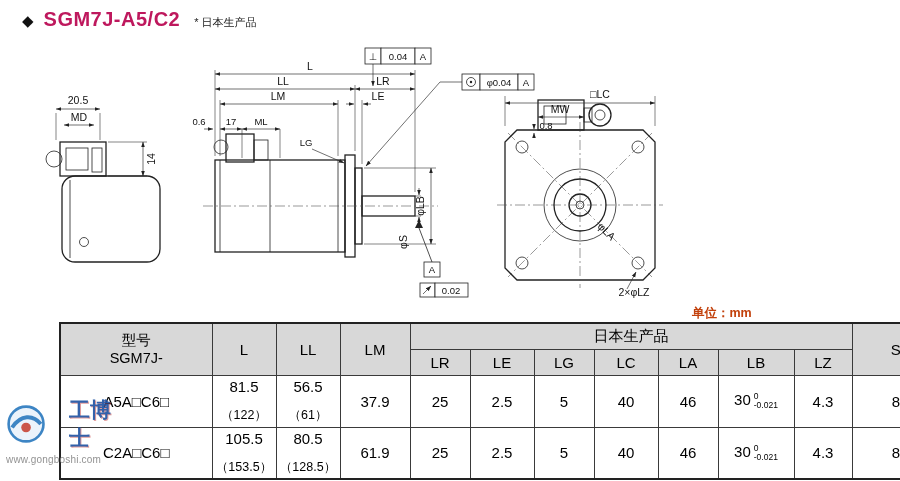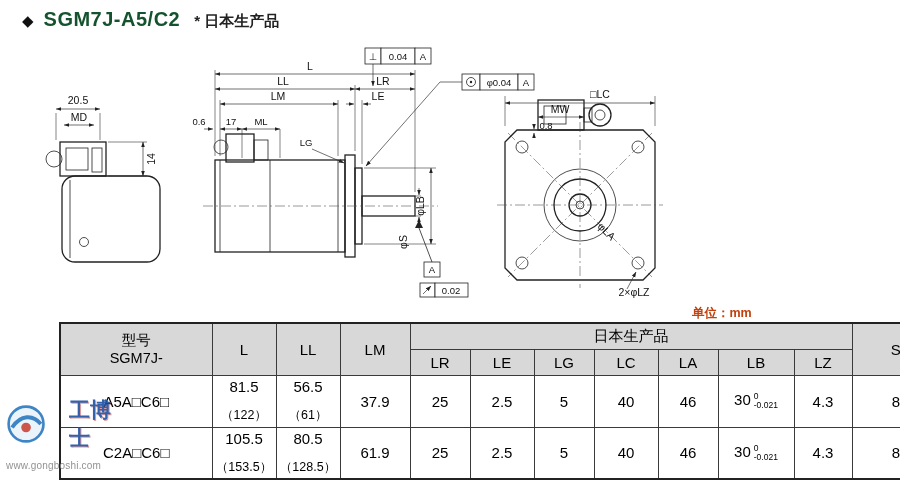--- a/index.html
+++ b/index.html
@@ -2,22 +2,22 @@
 <html><head>
 <meta charset="utf-8">
 <style>
   * { margin:0; padding:0; box-sizing:border-box; }
   body { background:#fff; font-family:"Liberation Sans","DejaVu Sans",sans-serif; }
   #page { position:relative; width:900px; height:481px; background:#fff; overflow:hidden; }
 
   
   .hdr { position:absolute; left:22px; top:8px; display:flex; align-items:baseline; gap:10px; }
   .hdr .bullet { font-size:15px; color:#111; }
-  .hdr .title { font-size:20px; font-weight:bold; color:#14532d; letter-spacing:.5px; }
-  .hdr .note { font-size:15px; color:#222; margin-left:4px;font-weight:bold; }
+  .hdr .title { font-size:20px; font-weight:bold; color:#be185d; letter-spacing:.5px; }
+  .hdr .note { font-size:11px; color:#222; margin-left:4px; }
 
   
   #draw { position:absolute; left:0; top:30px; }
   #draw text { font:10.5px "Liberation Sans","DejaVu Sans",sans-serif; fill:#111; }
   #draw text.sm { font-size:9.5px; }
   .o   { stroke:#222; stroke-width:1.3; fill:none; }
   .thin{ stroke:#222; stroke-width:.8; fill:none; }
   .ext { stroke:#333; stroke-width:.6; fill:none; }
   .dim { stroke:#333; stroke-width:.7; fill:none; marker-start:url(#ah); marker-end:url(#ah); }
   .lead{ stroke:#333; stroke-width:.7; fill:none; marker-end:url(#ah); }
@@ -33,21 +33,21 @@
   .spec thead th { background:#d8d8d8; font-weight:normal; height:26px; font-size:15px; }
   .spec thead .model-h { font-size:14.5px; line-height:1.25; }
   .spec tbody td { height:52px; background:#fff; }
   .p { font-size:12.5px; margin-top:12px; }
   .tol { display:inline-flex; flex-direction:column; font-size:8.5px; line-height:1.1; vertical-align:middle; margin-left:3px; text-align:left; }
 
   
   .watermark { position:absolute; left:6px; top:396px; width:118px; z-index:4; opacity:.93; }
   .wm-row { display:flex; align-items:center; gap:23px; }
   .wm-brand { font-size:21px; font-weight:bold; color:#2456a4; text-shadow:1px 1px 0 rgba(196,60,60,.55); }
-  .wm-url { font-size:10px; color:#8a8a8a; margin-top:8px; letter-spacing:.2px; }
+  .wm-url { font-size:10px; color:#8a8a8a; margin-top:2px; letter-spacing:.2px; }
 </style>
 </head>
 <body>
 
 <div id="page">
 
   <div class="hdr">
     <span class="bullet">◆</span>
     <span class="title">SGM7J-A5/C2</span>
     <span class="note">* 日本生产品</span>

